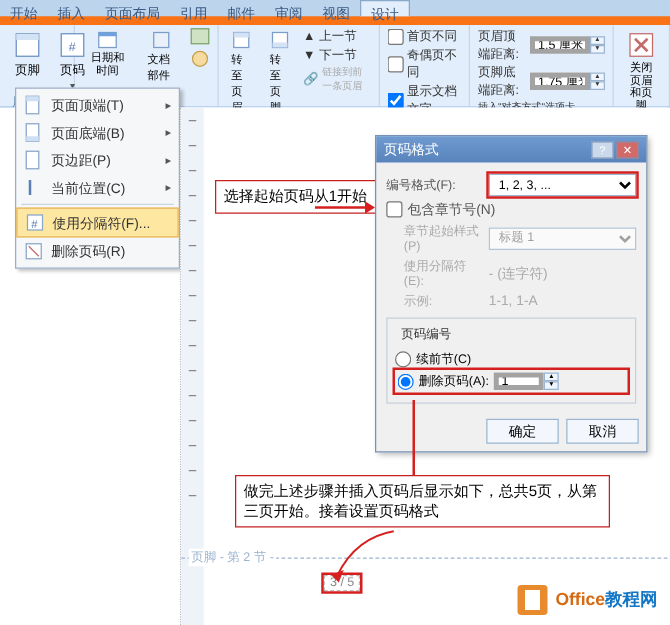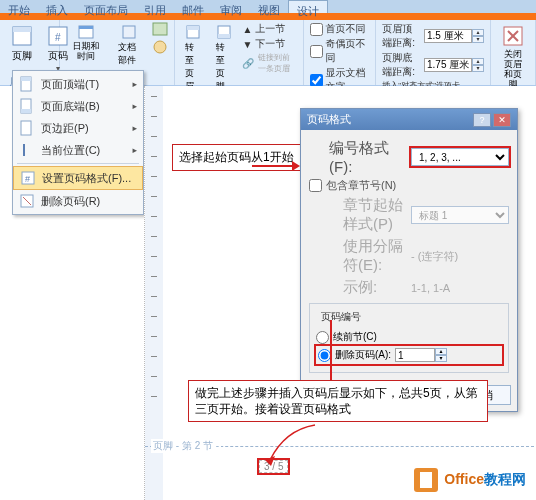--- a/index.html
+++ b/index.html
@@ -10,41 +10,41 @@
 .ribbon { display:flex; background:#e2eefb; height:66px; border-bottom:1px solid #aecaec; }
 .rgroup { border-right:1px solid #c4d6ec; padding:2px 4px; display:flex; flex-direction:column; }
 .rgroup .label { font-size:10px; color:#577ba8; text-align:center; margin-top:auto; }
 .bigbtn { display:flex; flex-direction:column; align-items:center; gap:1px; padding:2px 6px; }
 .icon { width:16px; height:16px; display:inline-block; }
 .icon32 { width:24px; height:24px; }
 .dd { font-size:8px; color:#555; }
 .stack { display:flex; flex-direction:column; gap:1px; }
 .stack .row { display:flex; align-items:center; gap:3px; font-size:10px; color:#333; padding:0 2px; }
 .spin { display:flex; align-items:center; }
-.spin input { width:48px; height:14px; font-size:10px; border:1px solid #a3a3a3; padding:0 2px; }
+.spin input { width:48px; height:14px; font-size:10px; border:4px solid #a3a3a3; padding:0 2px; }
 .spin .sb { width:12px; display:flex; flex-direction:column; }
 .spin .sb div { height:7px; border:1px solid #9bb4d0; font-size:6px; text-align:center; line-height:5px; background:#eef5fd; }
 .menu { position:absolute; left:12px; top:70px; width:132px; background:#f5f7f9; border:1px solid #9aaec7; box-shadow:2px 2px 3px rgba(0,0,0,.25); padding:2px 0; }
 .menu .mi { display:flex; align-items:center; padding:3px 6px; gap:6px; font-size:11px; color:#333; }
 .menu .mi.hi { background:#fde7a1; border:1px solid #e7b35c; }
 .menu .mi .ic { width:16px; height:16px; }
 .menu .mi .arr { margin-left:auto; font-size:9px; color:#555; }
 .menu hr { border:none; border-top:1px solid #c9d4e2; margin:2px 4px; }
 .doc { position:absolute; left:144px; right:2px; top:86px; bottom:0; background:#fff; border-left:1px dotted #bbb; }
 .ruler-v { position:absolute; left:0; top:0; bottom:0; width:18px; background:#eef3fa; }
 .ruler-v .tick { position:absolute; left:6px; width:6px; border-top:1px solid #888; }
 .callout { position:absolute; border:1.5px solid #c62020; background:#fff; padding:4px 6px; font-size:12px; color:#000; }
 .dlg { position:absolute; left:300px; top:108px; width:218px; background:#f0f0f0; border:1px solid #7792b7; box-shadow:2px 2px 5px rgba(0,0,0,.3); font-size:11px; }
 .dlg .tb { background:linear-gradient(#6f9bd1,#5883bb); color:#fff; padding:3px 6px; display:flex; align-items:center; }
 .dlg .tb .sp { margin-left:auto; display:flex; gap:2px; }
 .dlg .tb .wbtn { width:18px; height:14px; background:#cad9ec; border:1px solid #7a93b6; font-size:9px; text-align:center; line-height:12px; }
 .dlg .tb .wbtn.cl { background:#d36a6a; color:#fff; }
 .dlg .body { padding:6px 8px; }
 .frow { display:flex; align-items:center; gap:4px; margin:3px 0; color:#555; }
-.frow label { width:78px; font-size:15px;margin-left:20px; }
+.frow label { width:78px; font-size:10px; }
 .frow select, .frow input[type=text] { flex:1; height:18px; border:1px solid #9bb4d0; font-size:10px; padding:0 3px; background:#fff; }
 .frow.disabled label, .frow.disabled span { color:#aaa; }
 .fieldset { border:1px solid #c6cfda; margin-top:6px; padding:6px; }
 .fieldset .lg { font-size:10px; color:#333; margin:-12px 0 4px 2px; background:#f0f0f0; display:inline-block; padding:0 3px; }
 .radio { display:flex; align-items:center; gap:4px; font-size:10px; margin:2px 0; }
 .radio input { margin:0; }
 .btnrow { display:flex; justify-content:flex-end; gap:6px; padding:6px; }
 .btnrow button { width:58px; height:20px; border:1px solid #9bb4d0; background:#f3f7fd; font-size:11px; }
 .redbox { outline:2px solid #d62020; }
 .arrow-line { position:absolute; background:#d62020; }
@@ -248,21 +248,21 @@
       </svg>
       <span>当前位置(C)</span>
       <span class="arr">▸</span>
     </div>
   <hr>
   <div class="mi hi">
       <svg class="ic">
         <rect x="2" y="2" width="12" height="12" fill="#fff" stroke="#8aa6c8"></rect>
         <text x="5" y="12" font-size="9" fill="#5b7fb4">#</text>
       </svg>
-      <span>设置页码格式(F)...</span>
+      <span>使用分隔符(F)...</span>
     </div>
   <div class="mi">
       <svg class="ic">
         <rect x="2" y="2" width="12" height="12" fill="#fff" stroke="#8aa6c8"></rect>
         <line x1="4" y1="4" x2="12" y2="12" stroke="#c46a6a"></line>
       </svg>
       <span>删除页码(R)</span>
     </div>
 </div>
 

